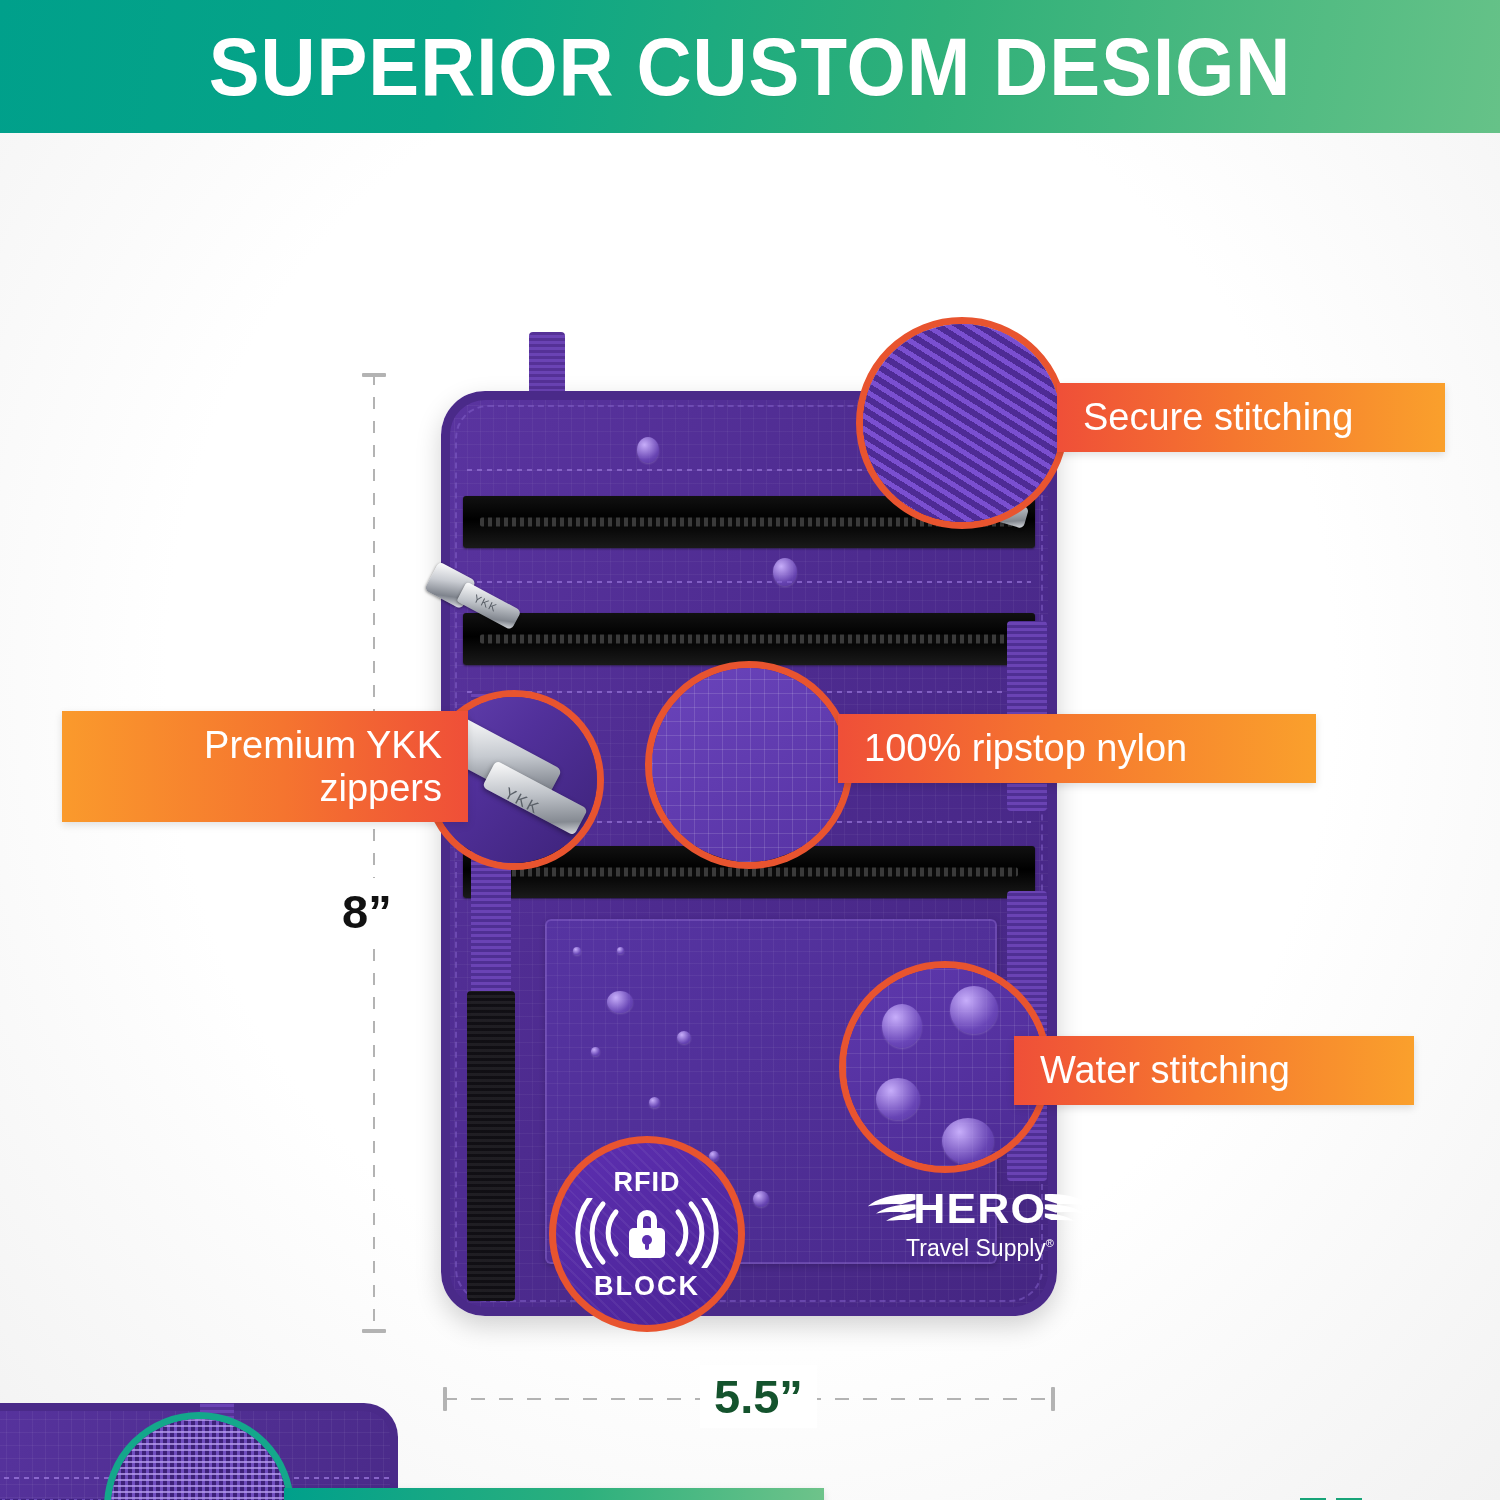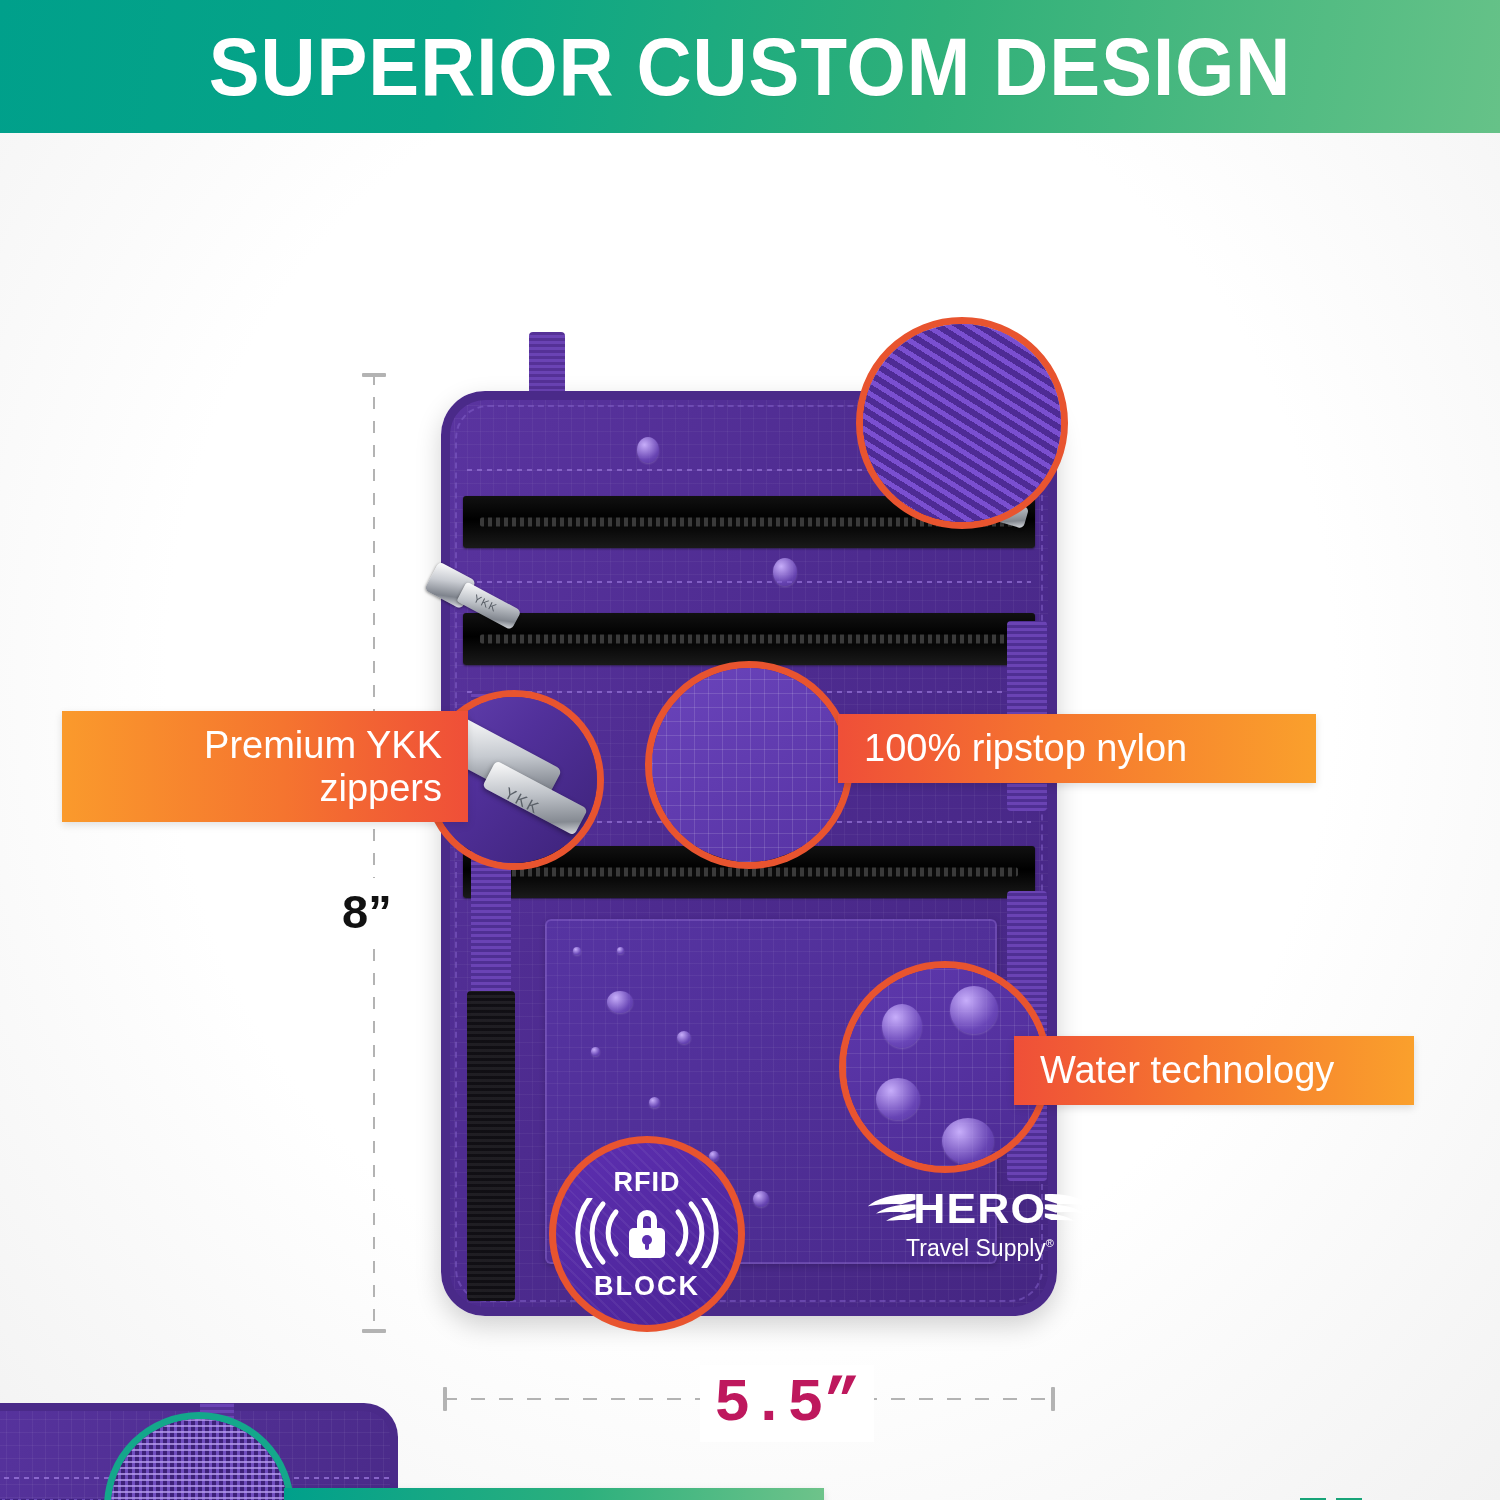--- a/index.html
+++ b/index.html
@@ -202,21 +202,21 @@
   .dim-v .cap{ position:absolute; left:-11px; width:24px; height:4px; background:#b3b3b3; border-radius:1px;}
   .dim-v .cap.t{ top:0; } .dim-v .cap.b{ bottom:0; }
   .dim-v-label{ position:absolute; left:334px; top:745px; background:#fff; padding:6px 8px;
      font-size:47px; font-weight:bold; color:#111; font-family:"Liberation Sans", sans-serif; }
 
   .dim-h{ position:absolute; left:443px; top:1265px; width:612px; height:2px;
      background:repeating-linear-gradient(90deg,#b3b3b3 0 14px, transparent 14px 28px); }
   .dim-h .cap{ position:absolute; top:-11px; width:4px; height:24px; background:#b3b3b3; border-radius:1px;}
   .dim-h .cap.l{ left:0; } .dim-h .cap.r{ right:0; }
   .dim-h-label{ position:absolute; left:700px; top:1232px; background:#fff; padding:4px 14px;
-     font-size:61px; font-weight:bold; color:#be185d; font-family:Liberation Mono, monospace; }
+     font-size:47px; font-weight:bold; color:#14532d; font-family:Liberation Sans, sans-serif; }
 
   
   .wallet-mesh{
     position:absolute; left:-72px; top:1270px; width:470px; height:290px;
     border-radius:34px;
     background:
       repeating-linear-gradient(0deg, rgba(255,255,255,.05) 0 1px, transparent 1px 13px),
       repeating-linear-gradient(90deg, rgba(255,255,255,.05) 0 1px, transparent 1px 13px),
       linear-gradient(120deg,#5834a0,#472884);
     box-shadow:inset 0 0 0 8px #4a2a89;
@@ -380,27 +380,28 @@
           <rect x="57" y="30" width="36" height="30" rx="5"></rect>
           <path d="M65 30 v-8 a10 10 0 0 1 20 0 v8 h-6 v-8 a4 4 0 0 0 -8 0 v8 z"></path>
           <circle cx="75" cy="42" r="5" fill="#5d2fb0"></circle>
           <rect x="73" y="43" width="4" height="9" rx="2" fill="#5d2fb0"></rect>
         </g>
       </svg>
       <div class="rfid-bot">BLOCK</div>
     </div>
   </div>
 
+  <div class="label orange-r" style="left:1057px;top:250px;width:388px;">Secure stitching</div>
 
   <div class="label orange-r" style="left:838px;top:581px;width:478px;">100% ripstop nylon</div>
 
   <div class="label orange-l" style="left:62px;top:578px;width:406px;">Premium YKK
 zippers</div>
 
-  <div class="label orange-r" style="left:1014px;top:903px;width:400px;">Water technology</div>
+  <div class="label orange-r" style="left:1014px;top:903px;width:400px;">Water stitching</div>
 
 
   <div class="wallet-mesh">
     <div class="m-strap"></div>
     <div class="m-seam"></div>
     <div class="mesh-field"></div>
   </div>
 
   <div class="bubble teal" style="left:104px;top:1279px;width:190px;height:190px;">
     <div class="bubble-inner tex-mesh"></div>

